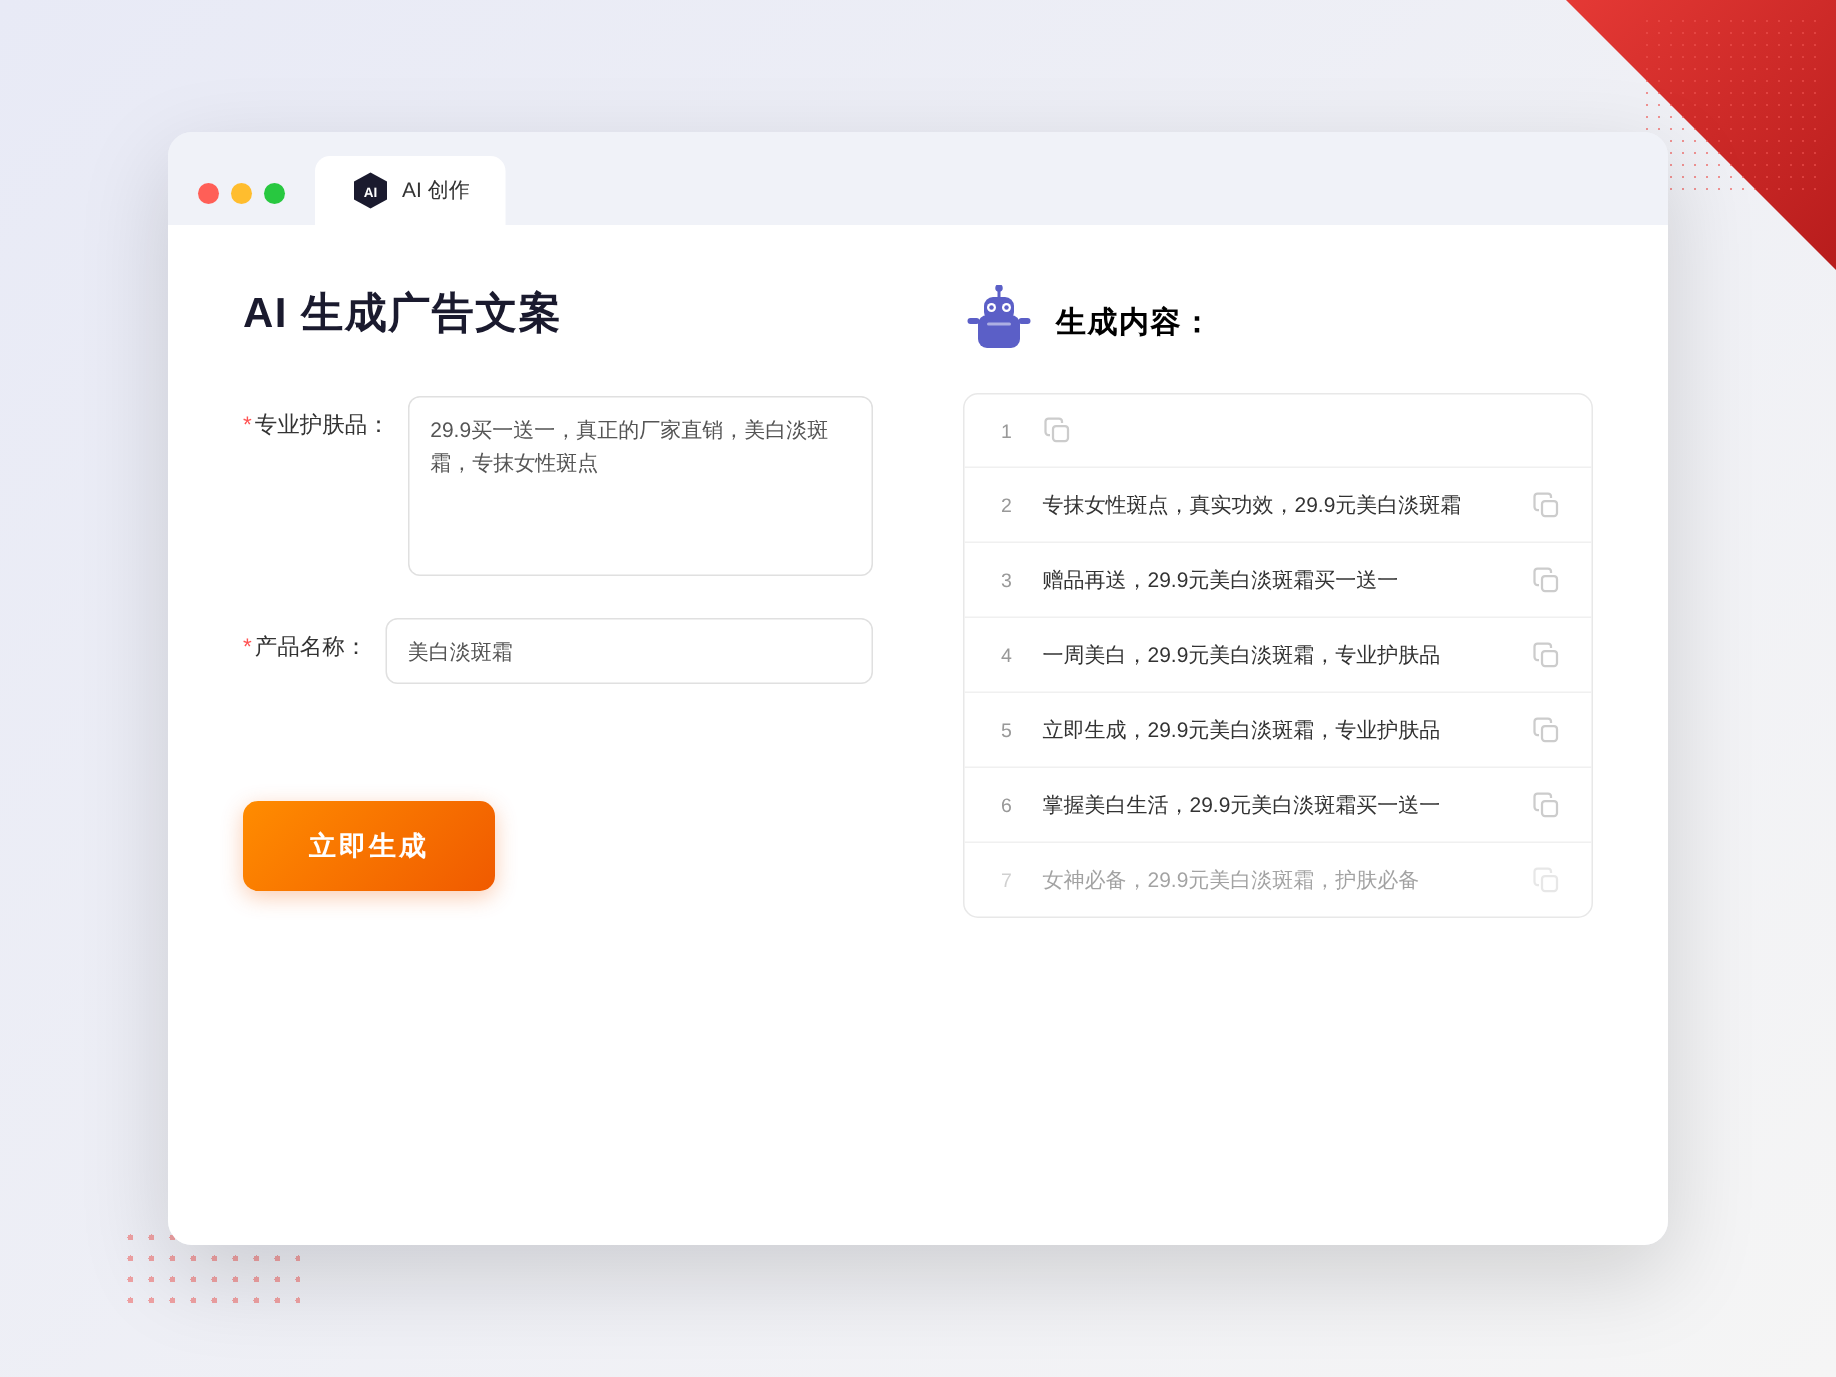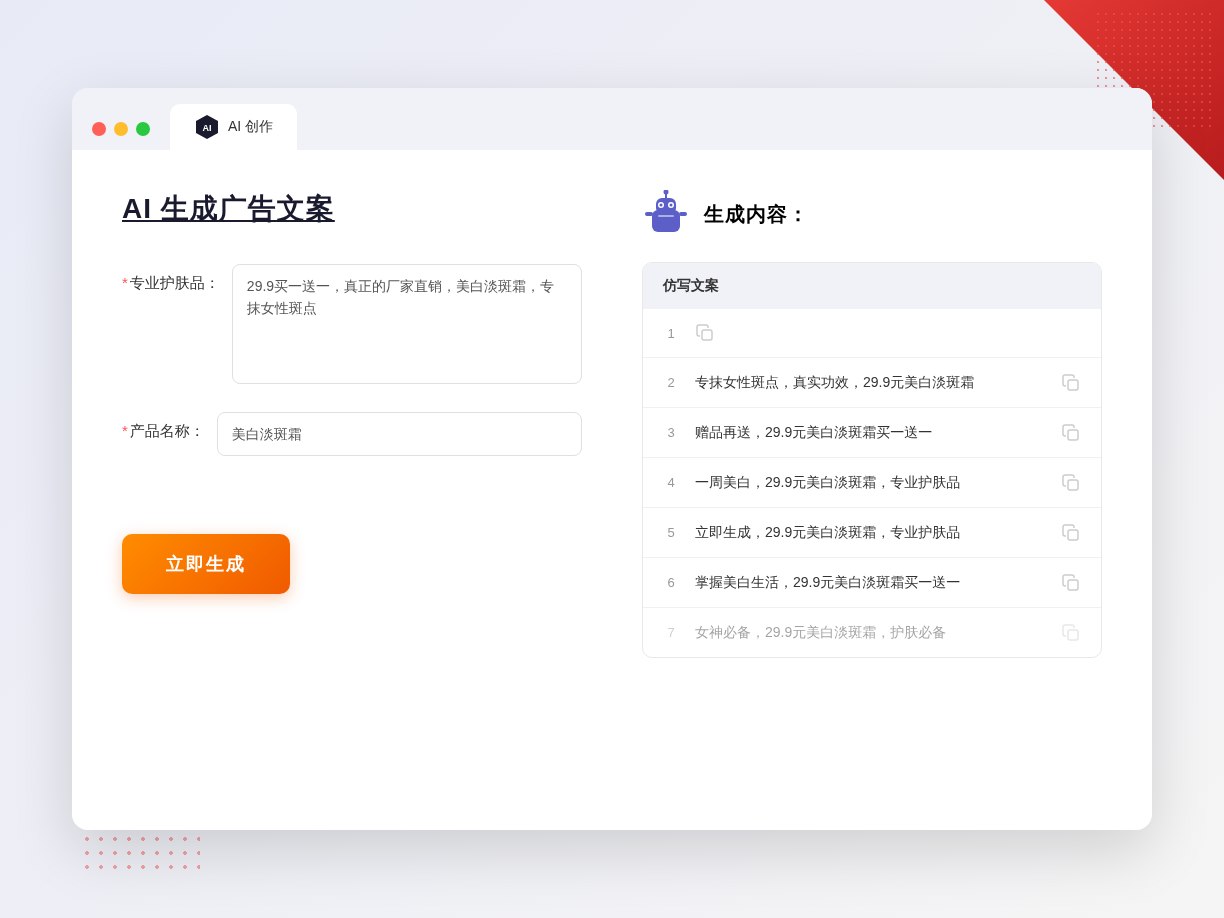--- a/index.html
+++ b/index.html
@@ -40,21 +40,21 @@
       left: 80px;
       width: 120px;
       height: 60px;
       background-image: radial-gradient(circle, #ef5350 2px, transparent 2px);
       background-size: 14px 14px;
       opacity: 0.5;
     }
 
     
     .browser-window {
-      width: 1080px;
+      width: 1000px;
       background: #f0f2f8;
       border-radius: 16px;
       box-shadow: 0 20px 60px rgba(0,0,0,0.15);
       overflow: hidden;
       position: relative;
     }
 
     
     .title-bar {
       background: #f0f2f8;
@@ -115,21 +115,20 @@
     }
 
     
     .left-panel {}
     .page-title {
       font-size: 28px;
       font-weight: 700;
       color: #1a1a2e;
       margin-bottom: 36px;
       letter-spacing: 1px;
-      text-decoration: underline;
     }
 
     .form-group {
       margin-bottom: 28px;
       display: flex;
       align-items: flex-start;
       gap: 12px;
     }
 
     .form-label {
@@ -322,21 +321,20 @@
             <rect x="16" y="25" width="16" height="2" rx="1" fill="white" opacity="0.5"></rect>
 
             <rect x="3" y="22" width="8" height="4" rx="2" fill="#5b5fc7"></rect>
             <rect x="37" y="22" width="8" height="4" rx="2" fill="#5b5fc7"></rect>
           </svg>
         </div>
         <h2 class="right-title">生成内容：</h2>
       </div>
 
       <div class="results-container">
-        <div class="results-header">仿写文案</div>
 
         <div id="results-list">
             <div class="result-item">
               <span class="result-num">1</span>
               <div class="copy-icon"><svg viewBox="0 0 20 20" fill="none" xmlns="http://www.w3.org/2000/svg">
     <rect x="7" y="7" width="10" height="10" rx="2" stroke="#ccc" stroke-width="1.5"></rect>
     <path d="M5 13H4a2 2 0 01-2-2V4a2 2 0 012-2h7a2 2 0 012 2v1" stroke="#ccc" stroke-width="1.5"></path>
   </svg></div>
             </div>
             <div class="result-item">

